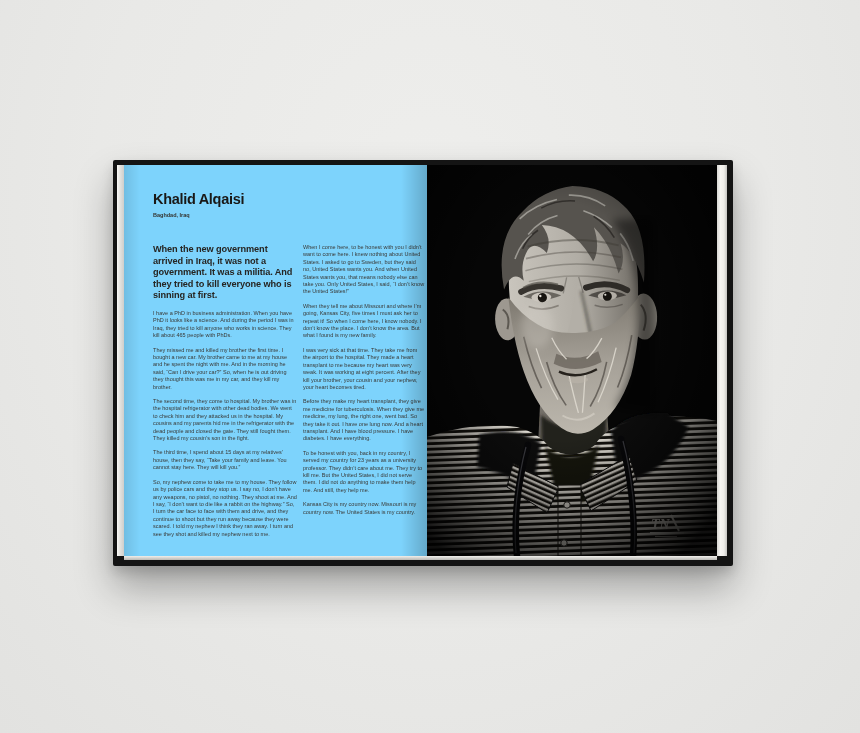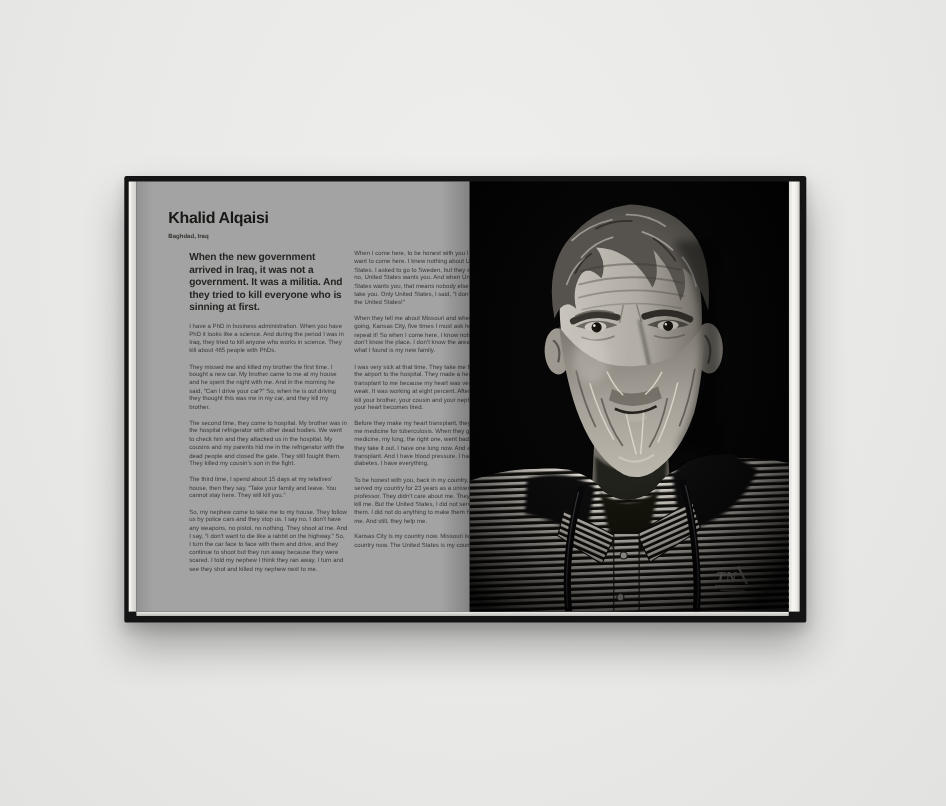--- a/index.html
+++ b/index.html
@@ -24,21 +24,21 @@
   .edge-right{
     position:absolute;left:604px;top:5px;width:10px;height:391px;
     background:linear-gradient(to right,#d8d7d3 0%,#f7f6f3 35%,#efeeea 70%,#c6c5c2 100%);
   }
   .edge-bottom{
     position:absolute;left:11px;top:396px;width:593px;height:4px;
     background:linear-gradient(to bottom,#f0efeb 0%,#b9b8b4 100%);
   }
   .page-left{
     position:absolute;left:11px;top:5px;width:303px;height:391px;
-    background:#a3a3a3;overflow:hidden;
+    background:#7dd3fc;overflow:hidden;
   }
   .page-left::before{ 
     content:"";position:absolute;left:0;top:0;bottom:0;width:16px;
     background:linear-gradient(to right,rgba(0,0,0,0.10),rgba(0,0,0,0));
   }
   .page-left::after{ 
     content:"";position:absolute;right:0;top:0;bottom:0;width:26px;
     background:linear-gradient(to left,rgba(0,0,0,0.20),rgba(0,0,0,0));
   }
   .page-right{
@@ -48,21 +48,21 @@
   .page-right svg{display:block;width:290px;height:391px;}
 
   .title{
     position:absolute;left:29px;top:26px;
     font-size:14.5px;font-weight:bold;letter-spacing:-0.3px;color:#191816;
   }
   .subtitle{
     position:absolute;left:29px;top:47px;
     font-size:5.5px;font-weight:bold;color:#34332f;
   }
-  .col{position:absolute;top:63px;color:#3a3936;margin-left:19px;}
+  .col{position:absolute;top:79px;color:#3a3936;}
   .col1{left:29px;width:144px;}
   .col2{left:179px;width:122px;}
   .lead{
     font-size:9.2px;line-height:11.6px;font-weight:bold;color:#262522;
     letter-spacing:-0.1px;margin:0 0 8px 0;
   }
   .col p.body{
     font-size:5.5px;line-height:7.4px;margin:0 0 7px 0;letter-spacing:0.02px;
   }
 </style>

